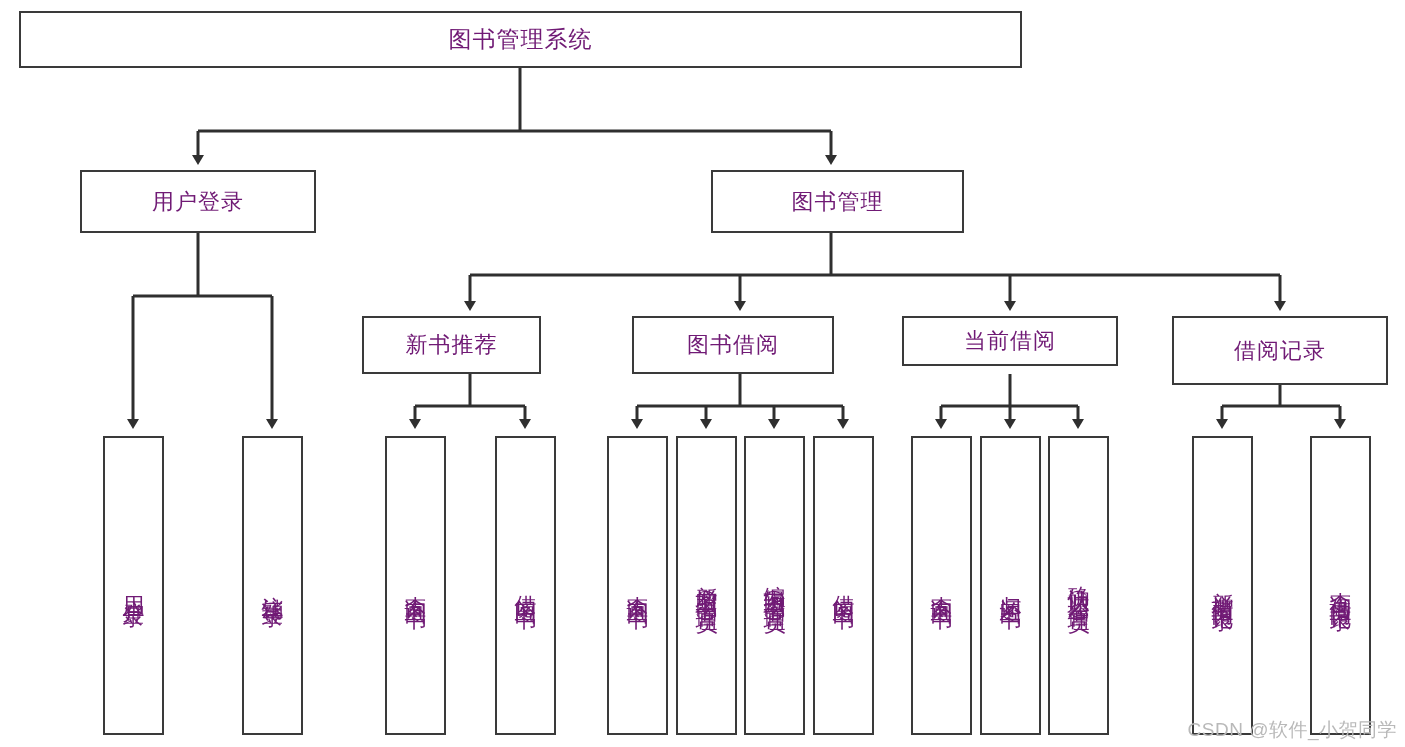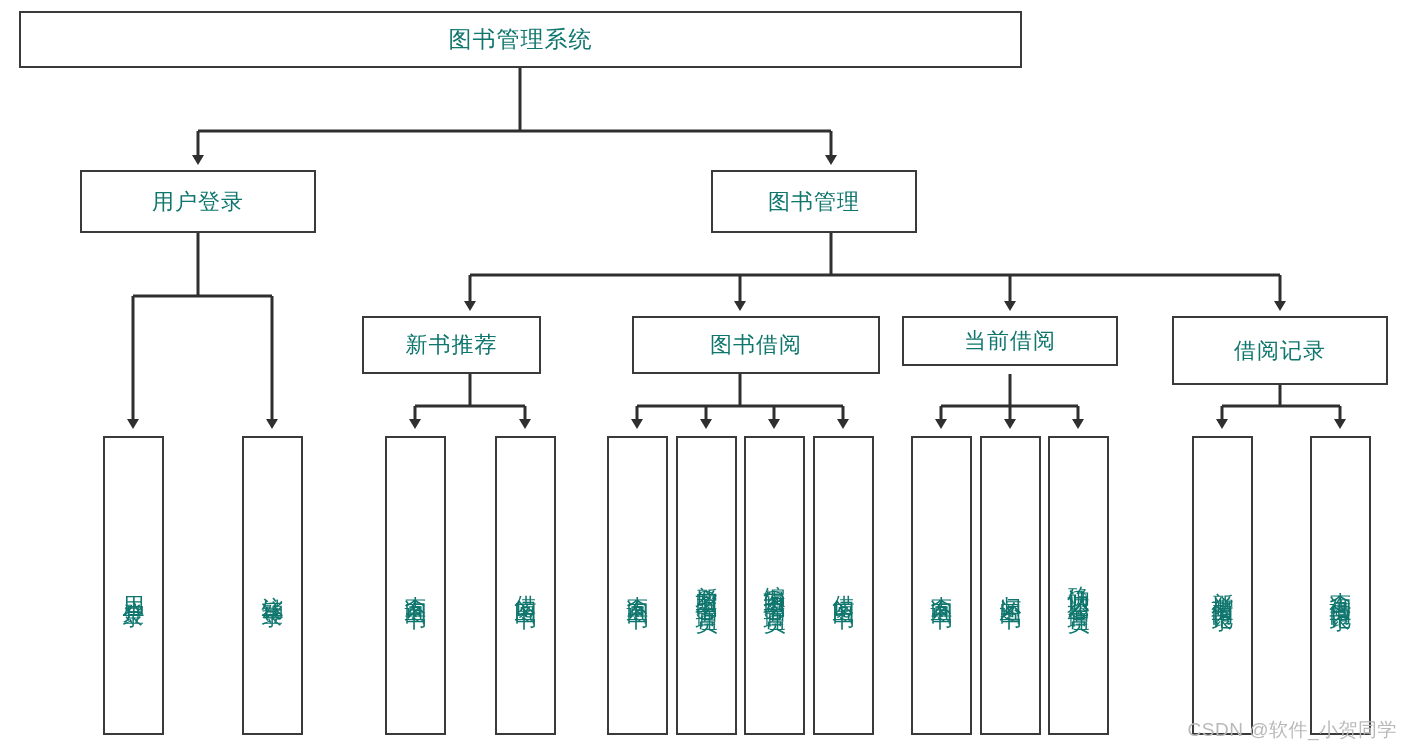--- a/index.html
+++ b/index.html
@@ -26,21 +26,21 @@
     pointer-events: none;
   }
   .node {
     position: absolute;
     box-sizing: border-box;
     border: 2px solid #3a3a3a;
     background: #ffffff;
     display: flex;
     align-items: center;
     justify-content: center;
-    color: #0f766e;
+    color: #701a75;
   }
   .node .lbl {
     font-size: 22px;
     line-height: 1.15;
     letter-spacing: 1px;
     white-space: nowrap;
   }
   .node.root .lbl { font-size: 23px; }
   .node.leaf {
     align-items: flex-start;
@@ -122,28 +122,28 @@
     </g>
   </svg>
 
   <div class="node root" style="left:19px; top:11px; width:1003px; height:57px;">
     <span class="lbl">图书管理系统</span>
   </div>
 
   <div class="node" style="left:80px; top:170px; width:236px; height:63px;">
     <span class="lbl">用户登录</span>
   </div>
-  <div class="node" style="left:711px; top:170px; width:206px; height:63px;">
+  <div class="node" style="left:711px; top:170px; width:253px; height:63px;">
     <span class="lbl">图书管理</span>
   </div>
 
   <div class="node" style="left:362px; top:316px; width:179px; height:58px;">
     <span class="lbl">新书推荐</span>
   </div>
-  <div class="node" style="left:632px; top:316px; width:248px; height:58px;">
+  <div class="node" style="left:632px; top:316px; width:202px; height:58px;">
     <span class="lbl">图书借阅</span>
   </div>
   <div class="node" style="left:902px; top:316px; width:216px; height:50px;">
     <span class="lbl">当前借阅</span>
   </div>
   <div class="node" style="left:1172px; top:316px; width:216px; height:69px;">
     <span class="lbl">借阅记录</span>
   </div>
 
   <div class="node leaf" style="left:103px; top:436px; width:61px; height:299px;">

